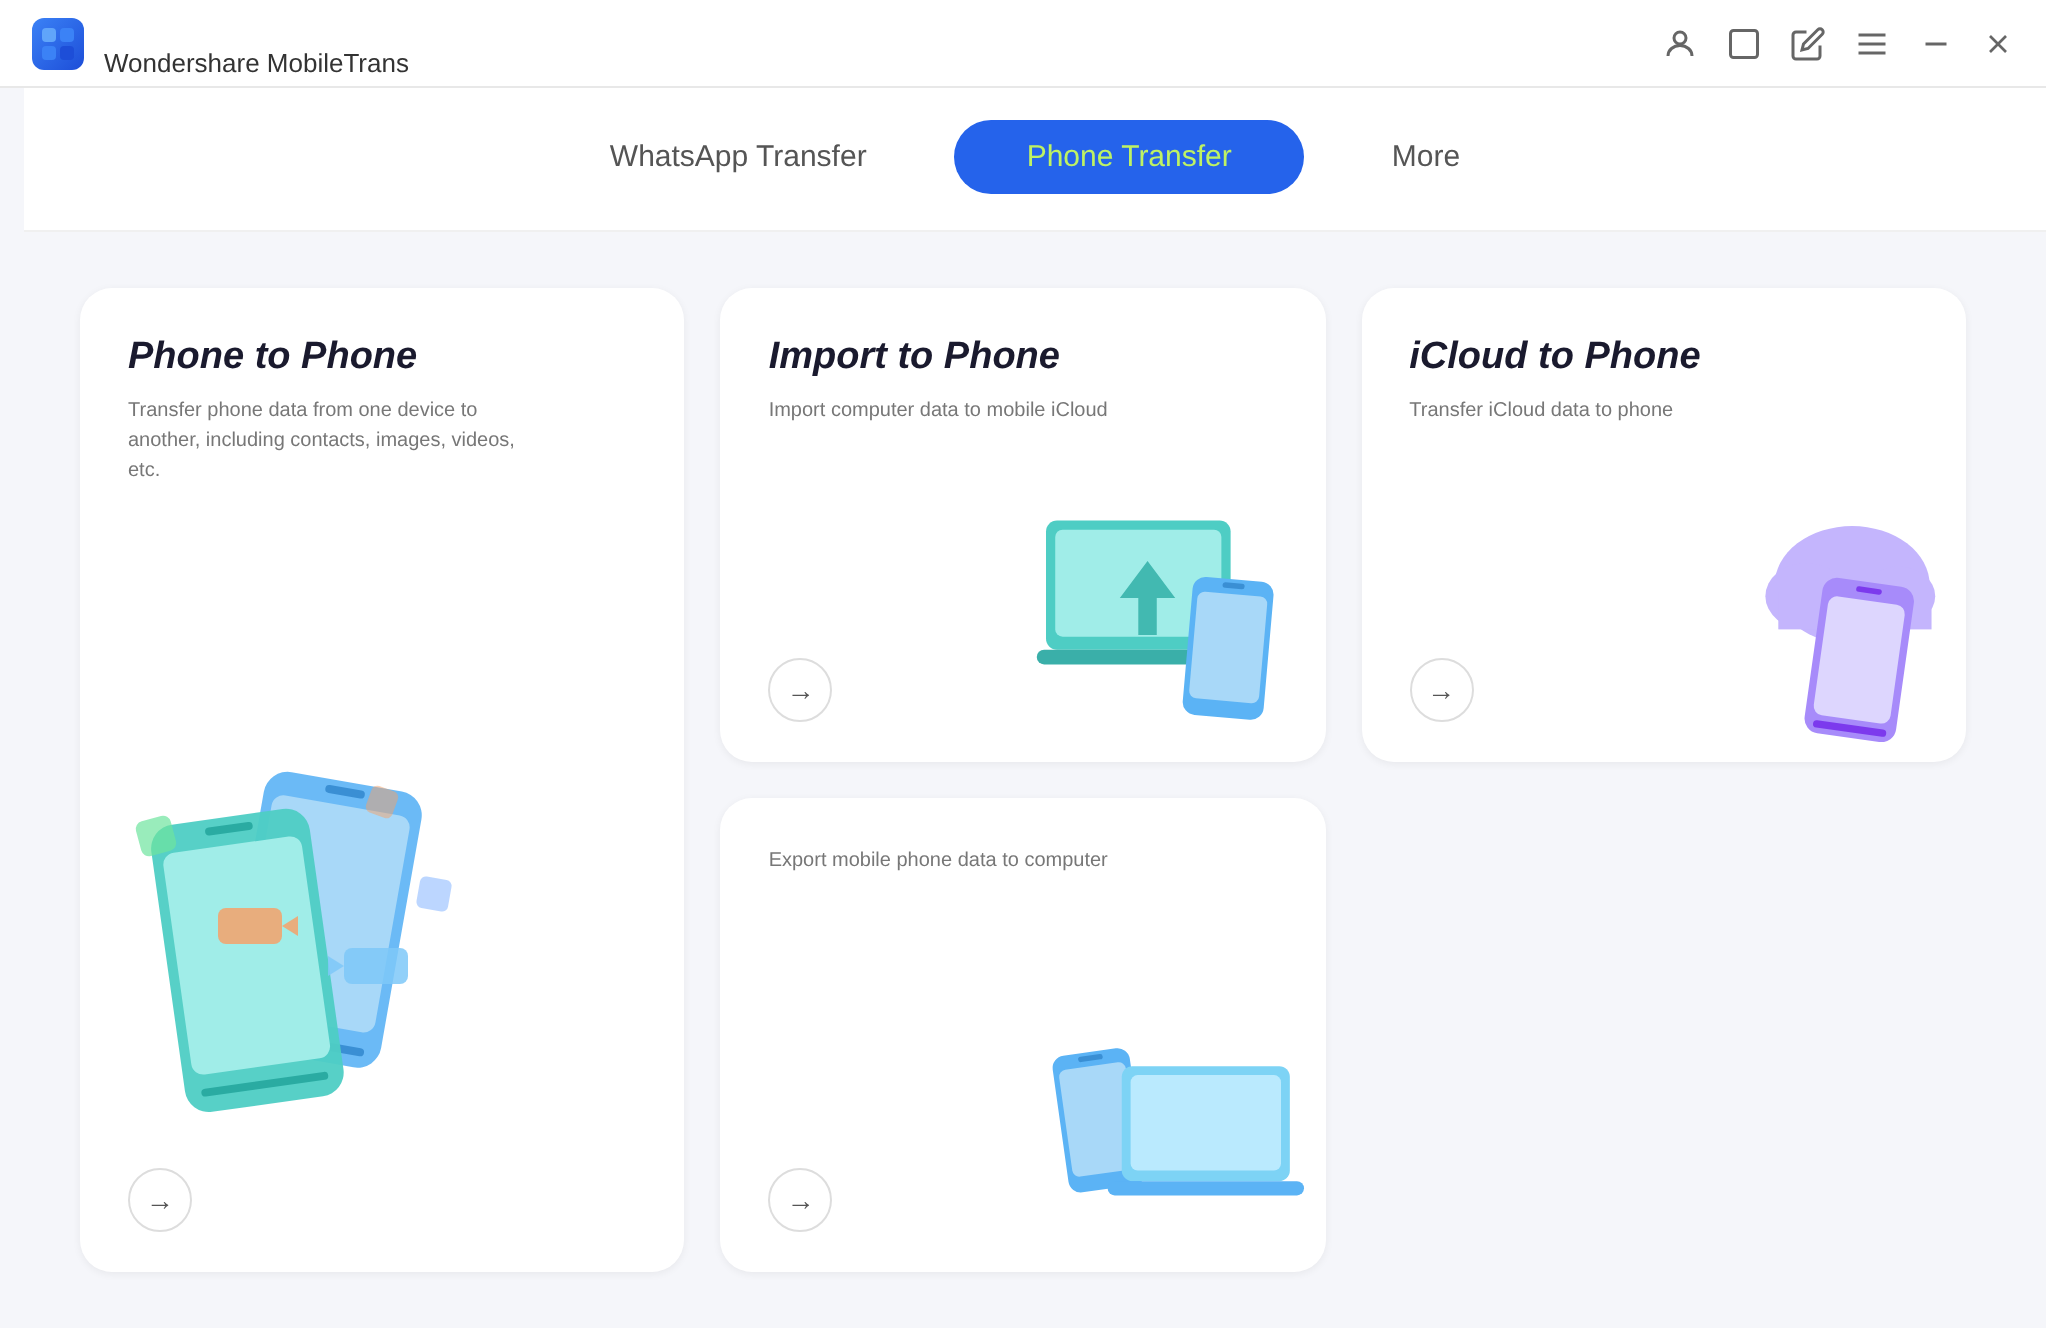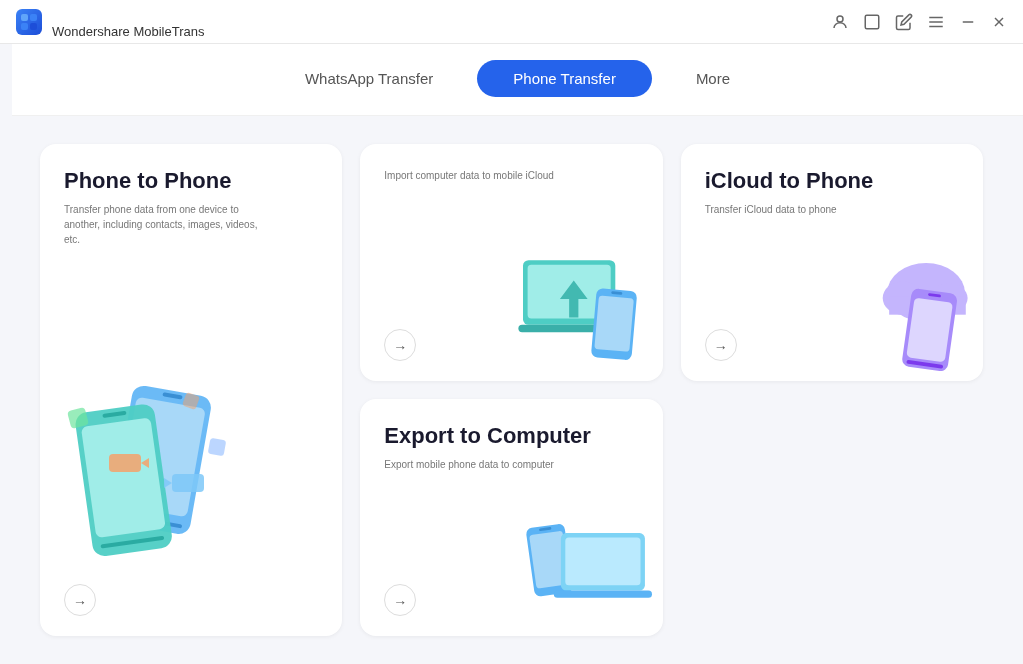--- a/index.html
+++ b/index.html
@@ -78,21 +78,21 @@
       font-weight: 500;
       cursor: pointer;
       color: #555;
       background: transparent;
       border: none;
       transition: all 0.2s;
       white-space: nowrap;
     }
     .nav-item.active {
       background: #2563eb;
-      color: #ffffff;
+      color: #bef264;
     }
 
     
     .main-content {
       flex: 1;
       padding: 28px 40px;
       display: grid;
       grid-template-columns: 1fr 1fr 1fr;
       grid-template-rows: 1fr 1fr;
       gap: 18px;
@@ -109,24 +109,25 @@
       cursor: pointer;
       box-shadow: 0 1px 4px rgba(0,0,0,0.06);
       transition: box-shadow 0.2s;
       display: flex;
       flex-direction: column;
     }
     .card.large {
       grid-row: span 2;
     }
     .card-title {
-      font-size: 22px;
+      font-size: 19px;
       font-weight: 700;
       color: #1a1a2e;
       margin-bottom: 8px;
+      font-style: italic;
     }
     .card-desc {
       font-size: 10px;
       color: #777;
       line-height: 1.5;
       max-width: 200px;
     }
     .card-arrow {
       width: 32px;
       height: 32px;
@@ -237,20 +238,21 @@
 
         <rect x="15" y="45" width="18" height="18" rx="4" fill="#6ee49e" opacity="0.7" transform="rotate(-15,24,54)"></rect>
         <rect x="155" y="75" width="16" height="16" rx="3" fill="#a0c4ff" opacity="0.7" transform="rotate(10,163,83)"></rect>
         <rect x="130" y="30" width="14" height="14" rx="3" fill="#f4a16a" opacity="0.5" transform="rotate(20,137,37)"></rect>
       </svg>
     </div>
     <div class="card-arrow">→</div>
   </div>
 
   <div class="card">
+    <div class="card-title">Import to Phone</div>
     <div class="card-desc">Import computer data to mobile iCloud</div>
 
     <svg viewBox="0 0 160 130" width="150" height="120" style="position:absolute;bottom:10px;right:5px;">
 
       <g transform="translate(15,10)">
         <rect x="0" y="0" width="100" height="70" rx="6" fill="#4ecdc4"></rect>
         <rect x="5" y="5" width="90" height="58" rx="4" fill="#a0ede8"></rect>
         <rect x="-5" y="70" width="110" height="8" rx="4" fill="#3aafa9"></rect>
       </g>
 
@@ -289,21 +291,20 @@
         <rect x="0" y="0" width="50" height="85" rx="8" fill="#a78bfa"></rect>
         <rect x="4" y="10" width="42" height="65" rx="5" fill="#ddd6fe"></rect>
         <rect x="18" y="3" width="14" height="3" rx="1.5" fill="#7c3aed"></rect>
         <rect x="5" y="78" width="40" height="4" rx="2" fill="#7c3aed"></rect>
       </g>
     </svg>
     <div class="card-arrow" style="margin-top:auto;position:relative;z-index:1;">→</div>
   </div>
 
   <div class="card">
-    <div class="card-title">Export to Computer</div>
     <div class="card-desc">Export mobile phone data to computer</div>
 
     <svg viewBox="0 0 160 130" width="150" height="115" style="position:absolute;bottom:10px;right:5px;">
 
       <g transform="translate(15,20) rotate(-8)">
         <rect x="0" y="0" width="44" height="78" rx="7" fill="#5bb3f5"></rect>
         <rect x="3" y="8" width="38" height="61" rx="4" fill="#a8d8f8"></rect>
         <rect x="15" y="2" width="14" height="3" rx="1.5" fill="#3a8fd4"></rect>
       </g>
 

